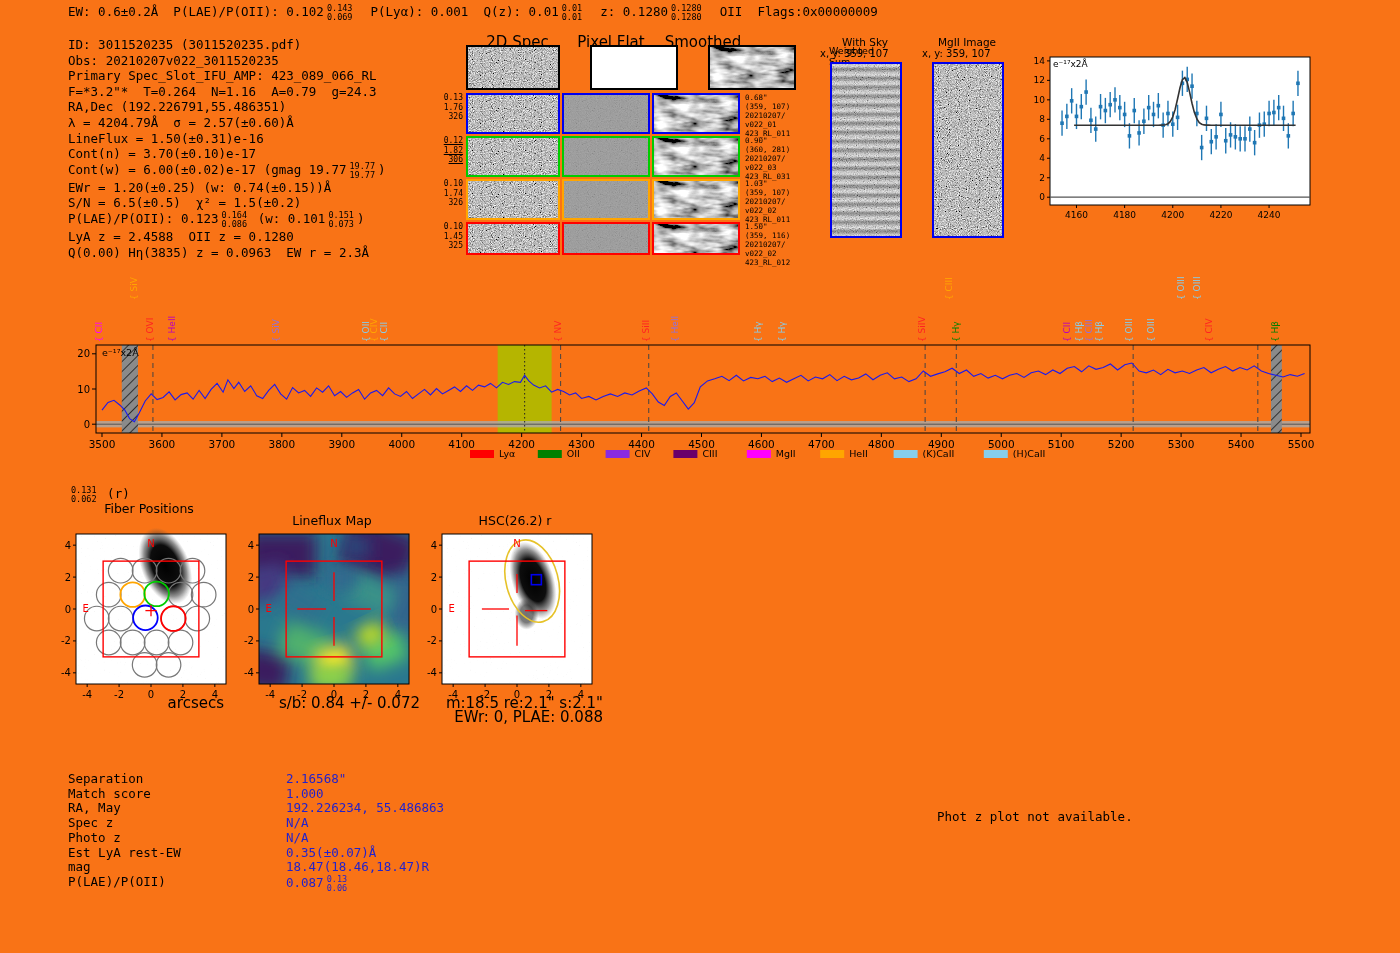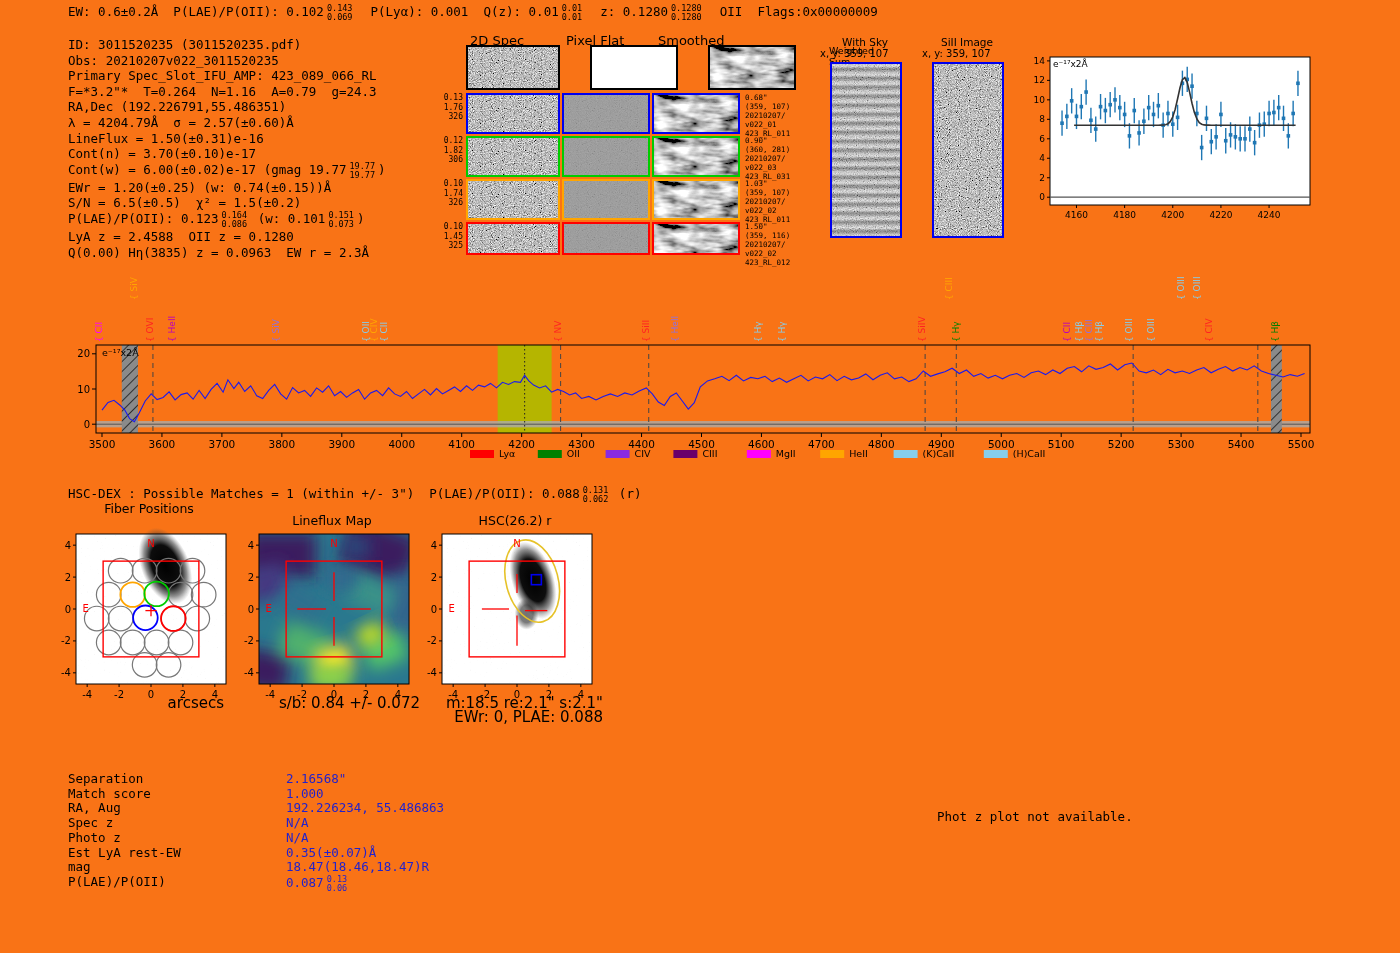--- a/index.html
+++ b/index.html
@@ -5,21 +5,21 @@
   html,body{margin:0;padding:0;background:#fff;}
   #page{position:relative;width:1400px;height:953px;background:#f97316;overflow:hidden;
         font-family:"DejaVu Sans Mono","Liberation Mono",monospace;color:#000;}
   .mono{font-family:"DejaVu Sans Mono","Liberation Mono",monospace;}
   .sans{font-family:"DejaVu Sans","Liberation Sans",sans-serif;}
   .abs{position:absolute;}
   .hline{font-size:12.5px;white-space:pre;}
   .infoline{font-size:12.5px;line-height:15.6px;white-space:pre;}
   .frac{display:inline-block;vertical-align:-4px;line-height:1;font-size:8.5px;margin:0 3px;text-align:left;}
   .frac div{height:9px;}
-  .colhdr{font-size:13px;text-align:left;}
+  .colhdr{font-size:15px;text-align:center;}
   .spec2d-row{position:absolute;display:flex;}
   .leftlbl{font-size:8px;line-height:9.5px;text-align:right;width:24px;padding-right:3px;}
   .rightlbl{font-size:7.5px;line-height:9px;padding-left:3px;white-space:pre;}
   .wsum{font-size:9.5px;line-height:11px;padding-left:3px;}
   .paneltitle{font-size:10.5px;text-align:center;}
   .panelsub{font-size:10px;}
   .cutout-title{font-size:12.5px;text-align:center;}
   .caption{font-size:15px;text-align:right;}
   .mt-label{font-size:12.5px;line-height:14.7px;white-space:pre;}
   .mt-value{font-size:12.5px;line-height:14.7px;white-space:pre;}
@@ -118,21 +118,21 @@
             <rect width="100%" height="100%" fill="#9a9a9a"></rect>
             <rect width="100%" height="100%" filter="url(#nf)" opacity="0.12"></rect>
           </svg></div>
         <div style="width: 88px; height: 41px; margin-right: 2px; position: relative; border: 2px solid rgb(0, 0, 238); box-sizing: border-box;"><svg width="84" height="37">
             <rect width="100%" height="100%" fill="#9a9a9a"></rect>
             <rect width="100%" height="100%" filter="url(#ns)"></rect>
           </svg></div>
         <div class="rightlbl mono"><div>0.68"</div><div>(359, 107)</div><div>20210207/</div><div>v022_01</div><div>423_RL_011</div></div>
       </div>
       <div class="spec2d-row" style="left: 466px; top: 136px; height: 41px;">
-        <div class="leftlbl mono" style="margin-left: -27px; position: absolute;">
+        <div class="leftlbl mono" style="margin-left: -27px; position: absolute; text-decoration: underline;">
           <div>0.12</div>
           <div>1.82</div>
           <div>306</div>
         </div>
         <div style="width: 94px; height: 41px; margin-right: 2px; position: relative; border: 2px solid rgb(0, 204, 0); box-sizing: border-box;"><svg width="90" height="37">
             <rect width="100%" height="100%" fill="#8f8f8f"></rect>
             <rect width="100%" height="100%" filter="url(#nf)"></rect>
           </svg></div>
         <div style="width: 88px; height: 41px; margin-right: 2px; position: relative; border: 2px solid rgb(0, 204, 0); box-sizing: border-box;"><svg width="84" height="37">
             <rect width="100%" height="100%" fill="#9a9a9a"></rect>
@@ -187,21 +187,21 @@
     </div>
 
   <div class="abs paneltitle sans" style="left:820px;top:36px;width:90px;">With Sky</div>
   <div class="abs panelsub sans" style="left:820px;top:48px;width:90px;">x, y: 359, 107</div>
   <div class="abs" style="left:830px;top:62px;width:68px;height:172px;border:2px solid #0000ee;">
     <div class="stripes" style="width:100%;height:100%;"></div>
     <svg class="abs" style="left:0;top:0;" width="68" height="172">
         <rect width="68" height="172" filter="url(#nf)" opacity="0.45"></rect>
       </svg>
   </div>
-  <div class="abs paneltitle sans" style="left:922px;top:36px;width:90px;">SiII Image</div>
+  <div class="abs paneltitle sans" style="left:922px;top:36px;width:90px;">MgII Image</div>
   <div class="abs panelsub sans" style="left:922px;top:48px;width:90px;">x, y: 359, 107</div>
   <div class="abs" style="left:932px;top:62px;width:68px;height:172px;border:2px solid #0000ee;background:#9a9a9a;">
     <svg class="abs" style="left:0;top:0;" width="68" height="172">
         <rect width="68" height="172" fill="#999"></rect>
         <rect width="68" height="172" filter="url(#nf)"></rect>
       </svg>
   </div>
 
   <svg id="detail-plot" class="abs" style="left:1030px;top:45px;" width="300" height="185">
       <rect x="20" y="12" width="260" height="148" fill="#fff" stroke="#000" stroke-width="1"></rect>
@@ -438,21 +438,21 @@
       <rect x="746.7999999999998" y="175" width="24" height="8" fill="#ff00ff"></rect>
       <text x="775.7999999999998" y="182" font-size="9.5" font-family="DejaVu Sans, sans-serif">MgII</text>
       <rect x="820.1999999999998" y="175" width="24" height="8" fill="#ffa500"></rect>
       <text x="849.1999999999998" y="182" font-size="9.5" font-family="DejaVu Sans, sans-serif">HeII</text>
       <rect x="893.5999999999998" y="175" width="24" height="8" fill="#87ceeb"></rect>
       <text x="922.5999999999998" y="182" font-size="9.5" font-family="DejaVu Sans, sans-serif">(K)CaII</text>
       <rect x="983.7999999999997" y="175" width="24" height="8" fill="#87ceeb"></rect>
       <text x="1012.7999999999997" y="182" font-size="9.5" font-family="DejaVu Sans, sans-serif">(H)CaII</text>
     </svg>
 
-  <div class="abs hline" style="left:68px;top:486px;" id="hscdex-line"><span>HSC-DEX : Possible Matches = 1 (within +/- 3")  P(LAE)/P(OII): 0.088</span><span class="frac"><div>0.131</div><div>0.062</div></span><span> (r)</span></div>
+  <div class="abs hline" style="left:68px;top:486px;" id="hscdex-line"><span class="frac"><div>0.131</div><div>0.062</div></span><span> (r)</span></div>
 
   <div class="abs cutout-title sans" style="left:74px;top:501px;width:150px;">Fiber Positions</div>
   <div class="abs cutout-title sans" style="left:257px;top:513px;width:150px;">Lineflux Map</div>
   <div class="abs cutout-title sans" style="left:440px;top:513px;width:150px;">HSC(26.2) r</div>
 
   <svg id="cut-fiber" class="abs" style="left:50px;top:528px;" width="200" height="175">
       <g>
         <rect x="26" y="6" width="150" height="150" fill="#efefef"></rect>
         <rect x="26" y="6" width="150" height="150" filter="url(#nfl)"></rect>
         <ellipse cx="115.36170212765957" cy="37.91489361702128" rx="24" ry="40" fill="url(#gblob)" transform="rotate(-22 115.36170212765957 37.91489361702128)"></ellipse>
@@ -600,21 +600,21 @@
   <div class="abs caption sans" style="left:74px;top:694px;width:150px;">arcsecs</div>
   <div class="abs caption sans" style="left:245px;top:694px;width:175px;">s/b: 0.84 +/- 0.072</div>
   <div class="abs caption sans" style="left:428px;top:694px;width:175px;">m:18.5  re:2.1"  s:2.1"</div>
   <div class="abs caption sans" style="left:428px;top:708px;width:175px;">EWr: 0, PLAE: 0.088</div>
 
   <div id="match-table" class="abs" style="left: 68px; top: 772px; display: grid; grid-template-columns: 218px auto;">
       <div class="mt-label mono">Separation</div>
       <div class="mt-value mono" style="color: rgb(34, 34, 204);">2.16568"</div>
       <div class="mt-label mono">Match score</div>
       <div class="mt-value mono" style="color: rgb(34, 34, 204);">1.000</div>
-      <div class="mt-label mono">RA, Aug</div>
+      <div class="mt-label mono">RA, May</div>
       <div class="mt-value mono" style="color: rgb(34, 34, 204);">192.226234, 55.486863</div>
       <div class="mt-label mono">Spec z</div>
       <div class="mt-value mono" style="color: rgb(34, 34, 204);">N/A</div>
       <div class="mt-label mono">Photo z</div>
       <div class="mt-value mono" style="color: rgb(34, 34, 204);">N/A</div>
       <div class="mt-label mono">Est LyA rest-EW</div>
       <div class="mt-value mono" style="color: rgb(34, 34, 204);">0.35(±0.07)Å</div>
       <div class="mt-label mono">mag</div>
       <div class="mt-value mono" style="color: rgb(34, 34, 204);">18.47(18.46,18.47)R</div>
       <div class="mt-label mono">P(LAE)/P(OII)</div>

